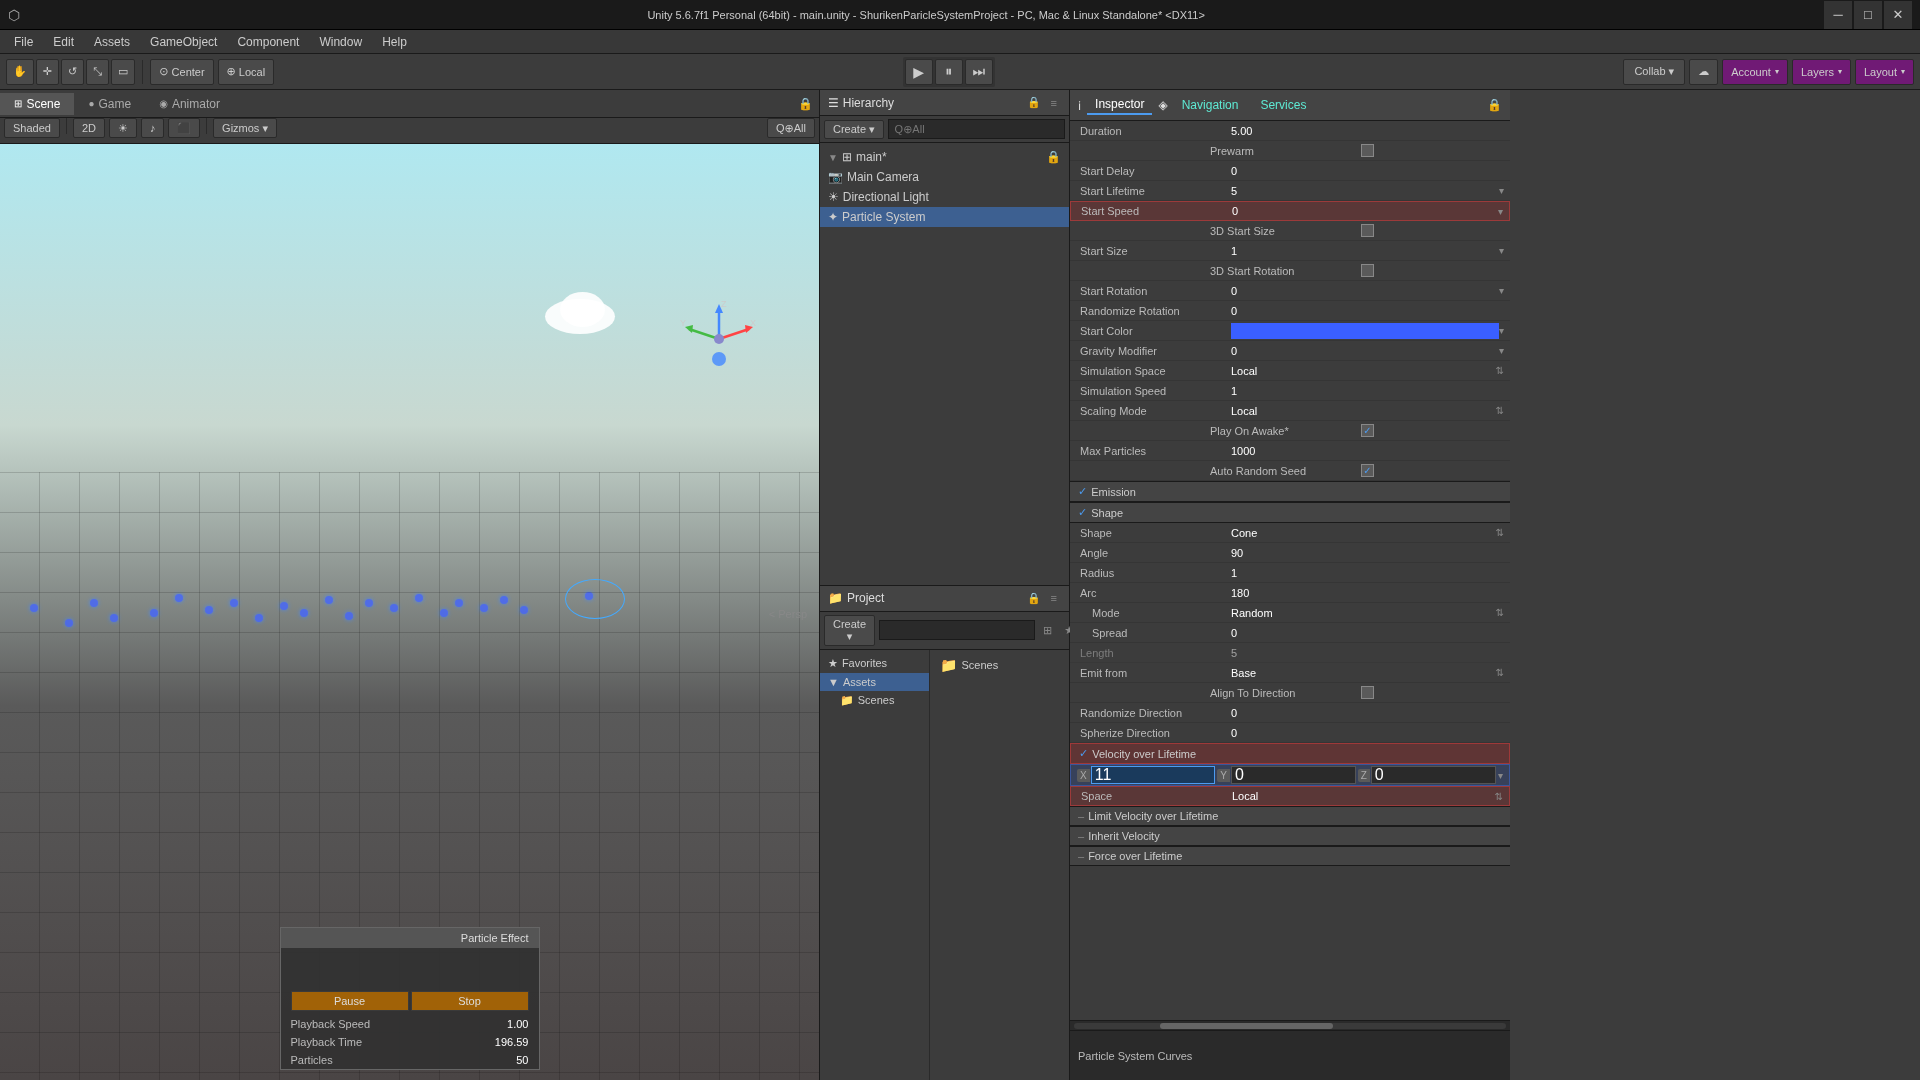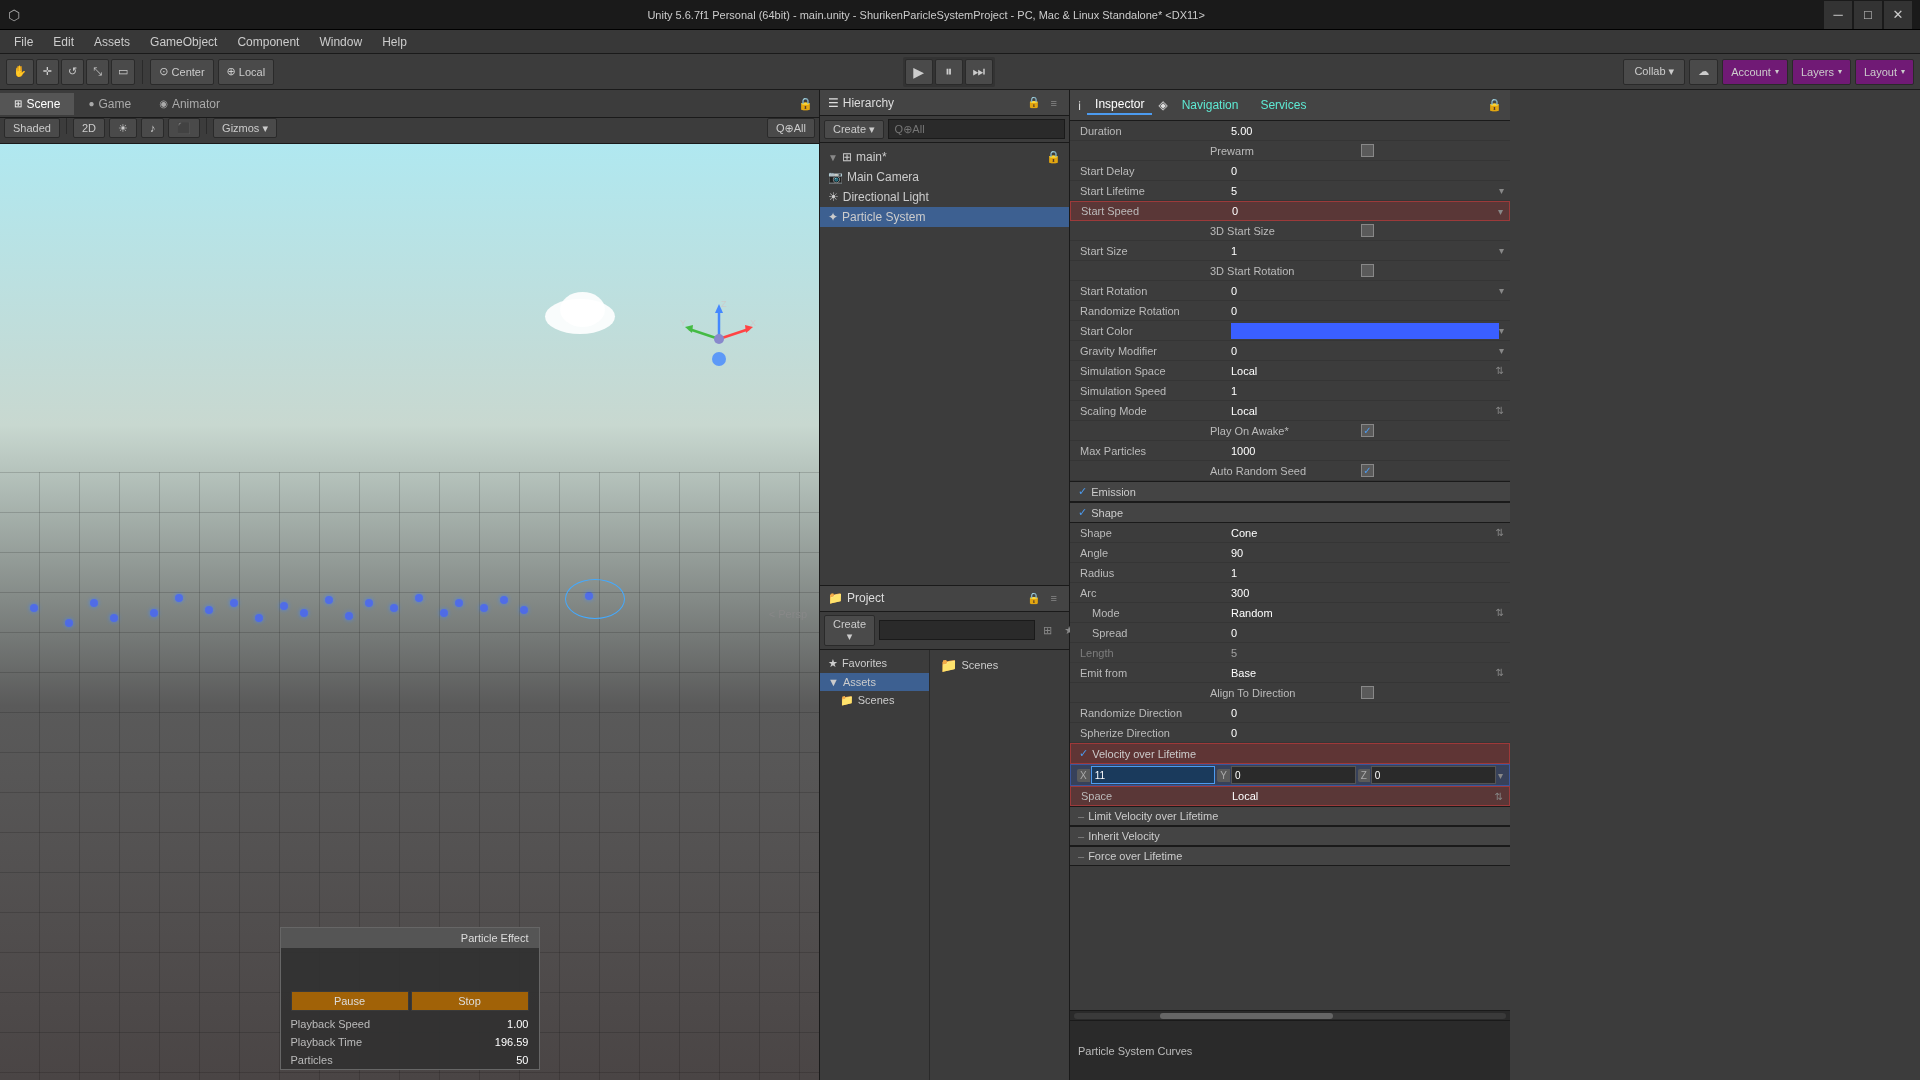--- a/index.html
+++ b/index.html
@@ -120,28 +120,28 @@
     .inspector-section .check { color: #4c9bf0; font-size: 11px; }
 
     
     .inspector-row.highlighted { background: rgba(180,40,40,0.25); border: 1px solid rgba(200,60,60,0.6); }
     .inspector-row.highlighted-blue { background: rgba(40,80,180,0.25); border: 1px solid rgba(60,100,200,0.6); }
 
     
     .xyz-inputs { display: flex; gap: 2px; flex: 1; }
     .xyz-group { display: flex; align-items: center; gap: 1px; flex: 1; }
     .xyz-label { color: #aaa; font-size: 10px; background: #5a5a5a; padding: 1px 3px; border-radius: 2px 0 0 2px; }
-    .xyz-input { background: #2a2a2a; border: 1px solid #555; color: #fff; font-size: 10px; width: 100%; padding: 1px 3px; height: 18px; outline: none; }
+    .xyz-input { background: #2a2a2a; border: 1px solid #555; color: #fff; font-size: 16px; width: 100%; padding: 1px 3px; height: 18px; outline: none; }
     .xyz-input.active { background: #1a3a5c; border-color: #4c9bf0; }
 
     
     .vel-section { background: rgba(180,40,40,0.2); border: 1px solid rgba(200,60,60,0.5); }
 
     
-    #curves-panel { height: 60px; background: #2a2a2a; border-top: 1px solid #1a1a1a; padding: 4px 8px; display: flex; align-items: center; }
+    #curves-panel { height: 50px; background: #2a2a2a; border-top: 1px solid #1a1a1a; padding: 4px 8px; display: flex; align-items: center; }
     #curves-panel span { font-size: 11px; color: #bbb; }
 
     
     .inspector-scrollbar { height: 10px; background: #2a2a2a; border-top: 1px solid #1a1a1a; display: flex; align-items: center; padding: 0 4px; }
     .scrollbar-track { flex: 1; height: 6px; background: #3a3a3a; border-radius: 3px; position: relative; }
     .scrollbar-thumb { position: absolute; left: 20%; width: 40%; height: 6px; background: #666; border-radius: 3px; }
 
     
     .particle { position: absolute; width: 8px; height: 8px; background: #4466ff; border-radius: 50%; opacity: 0.8; box-shadow: 0 0 4px #4488ff; }
 
@@ -522,21 +522,21 @@
       <div class="inspector-row">
         <span class="inspector-label">Angle</span>
         <span class="inspector-value">90</span>
       </div>
       <div class="inspector-row">
         <span class="inspector-label">Radius</span>
         <span class="inspector-value">1</span>
       </div>
       <div class="inspector-row">
         <span class="inspector-label">Arc</span>
-        <span class="inspector-value">300</span>
+        <span class="inspector-value">180</span>
       </div>
       <div class="inspector-row">
         <span class="inspector-label" style="padding-left:16px">Mode</span>
         <span class="inspector-value">Random</span>
         <span style="color:#888;font-size:10px;">⇅</span>
       </div>
       <div class="inspector-row">
         <span class="inspector-label" style="padding-left:16px">Spread</span>
         <span class="inspector-value">0</span>
       </div>

